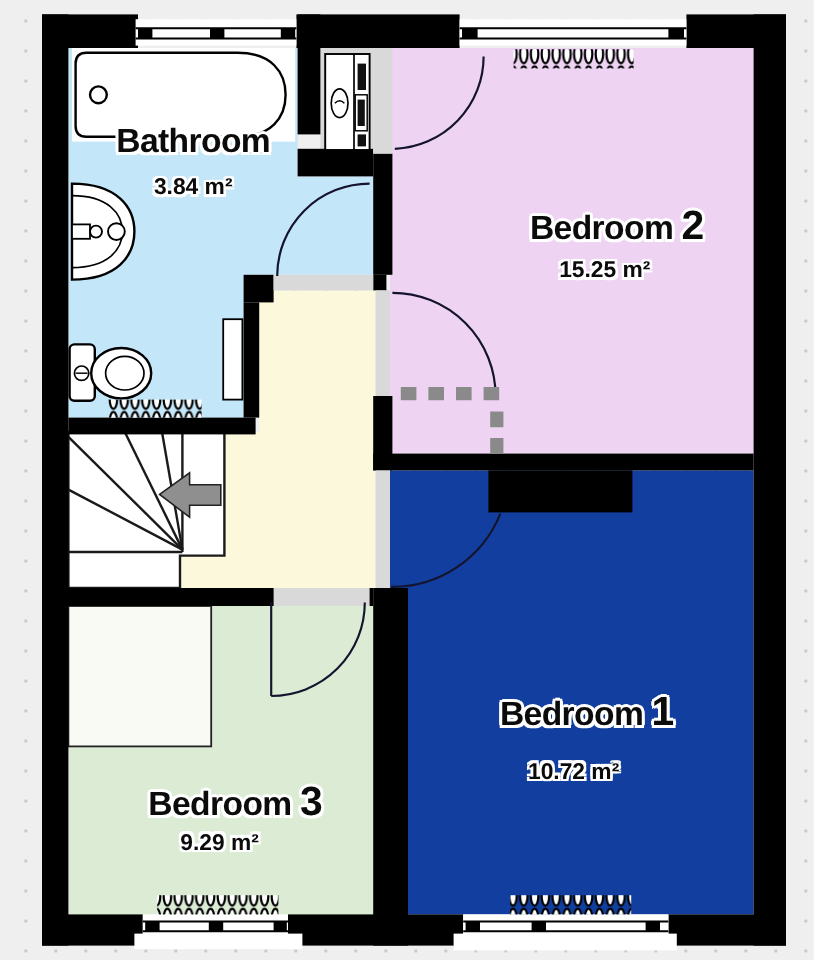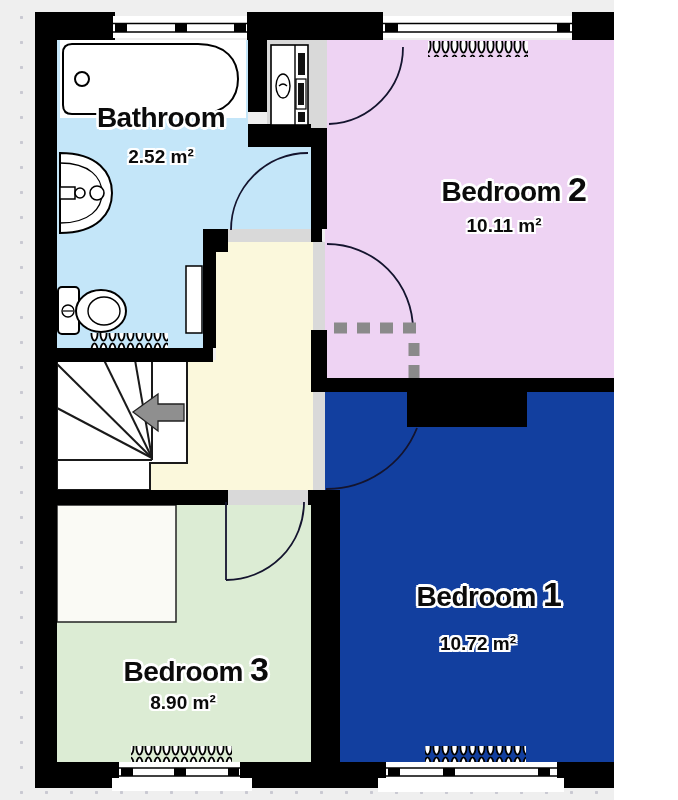--- a/index.html
+++ b/index.html
@@ -1,18 +1,18 @@
 <!DOCTYPE html>
 <html><head>
 <meta charset="utf-8">
 <style>
   html,body{margin:0;padding:0;}
   .screen{
     position:relative;
-    width:614px;height:800px;
+    width:678px;height:800px;
     overflow:hidden;
     background-color:#efefef;
     background-image:radial-gradient(#c9c9d2 1.4px, transparent 1.5px);
     background-size:25px 25px;
     background-position:9px 5px;
     font-family:"Liberation Sans", sans-serif;
   }
   .plan-svg{position:absolute;left:0;top:0;}
   .room-label{
     position:absolute;transform:translate(-50%,-50%);
@@ -179,33 +179,33 @@
 
     <g stroke="#8a8a8a" stroke-width="11">
       <line x1="334" y1="328" x2="420" y2="328" stroke-dasharray="13 10"></line>
       <line x1="414" y1="343" x2="414" y2="381" stroke-dasharray="13 9"></line>
     </g>
   </svg>
 
   <div class="room-label" style="left:161px;top:118px;">
     <span>Bathroom</span>
   </div>
-  <div class="room-area" style="left:161px;top:157px;">2.52 m²</div>
+  <div class="room-area" style="left:161px;top:157px;">3.84 m²</div>
 
   <div class="room-label" style="left:514px;top:189px;">
     <span>Bedroom</span>
       <span class="rnum">2</span>
   </div>
-  <div class="room-area" style="left:504px;top:226px;">10.11 m²</div>
+  <div class="room-area" style="left:504px;top:226px;">15.25 m²</div>
 
   <div class="room-label" style="left:489px;top:594px;">
     <span>Bedroom</span>
       <span class="rnum">1</span>
   </div>
   <div class="room-area" style="left:478px;top:644px;">10.72 m²</div>
 
   <div class="room-label" style="left:196px;top:669px;">
     <span>Bedroom</span>
       <span class="rnum">3</span>
   </div>
-  <div class="room-area" style="left:183px;top:703px;">8.90 m²</div>
+  <div class="room-area" style="left:183px;top:703px;">9.29 m²</div>
 
 </div>
 
 </body></html>

